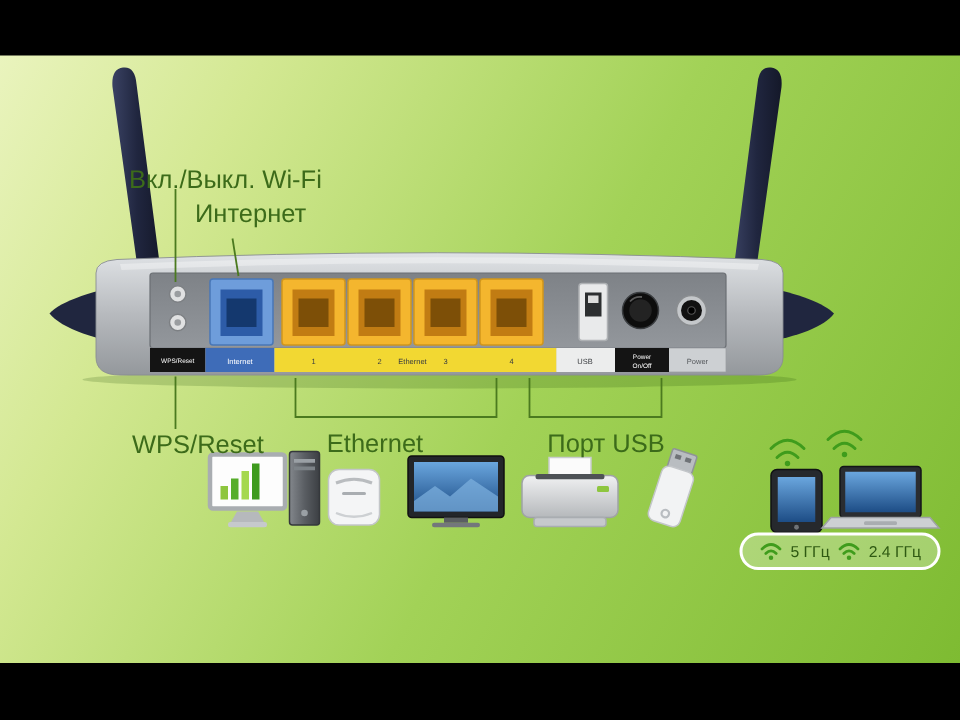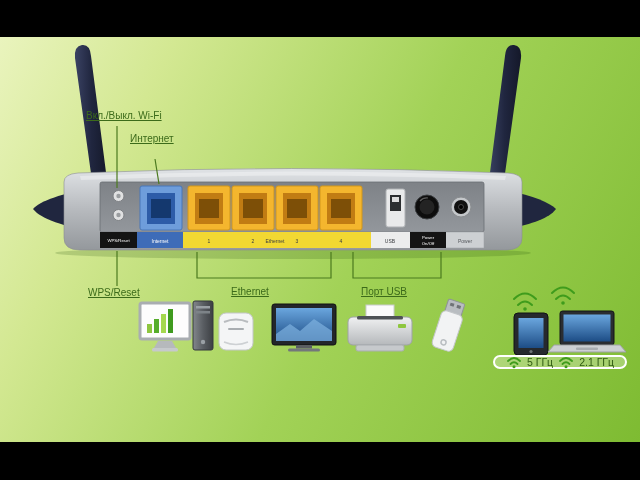--- a/index.html
+++ b/index.html
@@ -3,23 +3,23 @@
 <meta charset="utf-8">
 <style>
   * { margin:0; padding:0; box-sizing:border-box; }
   html,body { width:640px; height:480px; background:#000; font-family:"Liberation Sans", sans-serif; }
   .stage { position:relative; width:640px; height:480px; overflow:hidden;
            background:linear-gradient(118deg,#ecf5c2 0%,#d3e892 22%,#a2d257 55%,#7cba30 100%); }
   .letterbox { position:absolute; left:0; width:640px; background:#000; z-index:5; }
   .letterbox.top { top:0; height:37px; }
   .letterbox.bottom { bottom:0; height:38px; }
   svg.art { position:absolute; left:0; top:0; }
-  .callout { position:absolute; color:#3c6b1a; font-size:10px; white-space:nowrap; z-index:3;text-decoration:underline; }
+  .callout { position:absolute; color:#3c6b1a; font-size:17px; white-space:nowrap; z-index:3; }
   .center { transform:translateX(-50%); }
-  .pill { position:absolute; left:493px; top:355px; width:134px; height:14px;
+  .pill { position:absolute; left:493px; top:355px; width:134px; height:25px;
           border:2px solid #ffffff; border-radius:13px; background:rgba(255,255,255,0.28);
           display:flex; align-items:center; justify-content:center; gap:5px;
           color:#2f5a12; font-size:10.5px; z-index:3; }
   .pill svg { display:block; }
   svg text { font-family:"Liberation Sans", sans-serif; }
   .t5  { font-size:5px;  text-anchor:middle; }
   .t42 { font-size:4.3px; text-anchor:middle; }
   .tw { fill:#ffffff; }
   .td { fill:#3a3d40; }
   .tg { fill:#55585c; }
@@ -227,33 +227,33 @@
       <rect x="563.5" y="314.5" width="47" height="27" fill="url(#gScreen)"></rect>
       <path d="M554,345 h66 l6,7 h-78 z" fill="#cdd0d3" stroke="#9fa2a6"></path>
       <rect x="576" y="347.5" width="22" height="2.5" rx="1" fill="#a9adb1"></rect>
     </g>
   </svg>
 
   <div class="callout" style="left:86px;top:110px">Вкл./Выкл. Wi-Fi</div>
   <div class="callout" style="left:130px;top:133px">Интернет</div>
   <div class="callout" style="left:88px;top:287px">WPS/Reset</div>
   <div class="callout center" style="left:250px;top:286px">Ethernet</div>
-  <div class="callout center" style="left:384px;top:286px">Порт USB</div>
+  <div class="callout center" style="left:404px;top:286px">Порт USB</div>
 
   <div class="pill">
     <svg width="16" height="13" viewBox="0 0 16 13">
       <g stroke="#3f9c1c" fill="none" stroke-width="1.8" stroke-linecap="round">
         <path d="M4.5,8 Q8,4.5 11.5,8"></path>
         <path d="M2,5 Q8,-1 14,5"></path>
       </g>
       <circle cx="8" cy="10.8" r="1.5" fill="#3f9c1c"></circle>
     </svg>
     <span>5 ГГц</span>
     <svg width="16" height="13" viewBox="0 0 16 13">
       <g stroke="#3f9c1c" fill="none" stroke-width="1.8" stroke-linecap="round">
         <path d="M4.5,8 Q8,4.5 11.5,8"></path>
         <path d="M2,5 Q8,-1 14,5"></path>
       </g>
       <circle cx="8" cy="10.8" r="1.5" fill="#3f9c1c"></circle>
     </svg>
-    <span>2.1 ГГц</span>
+    <span>2.4 ГГц</span>
   </div>
 </div>
 
 </body></html>

